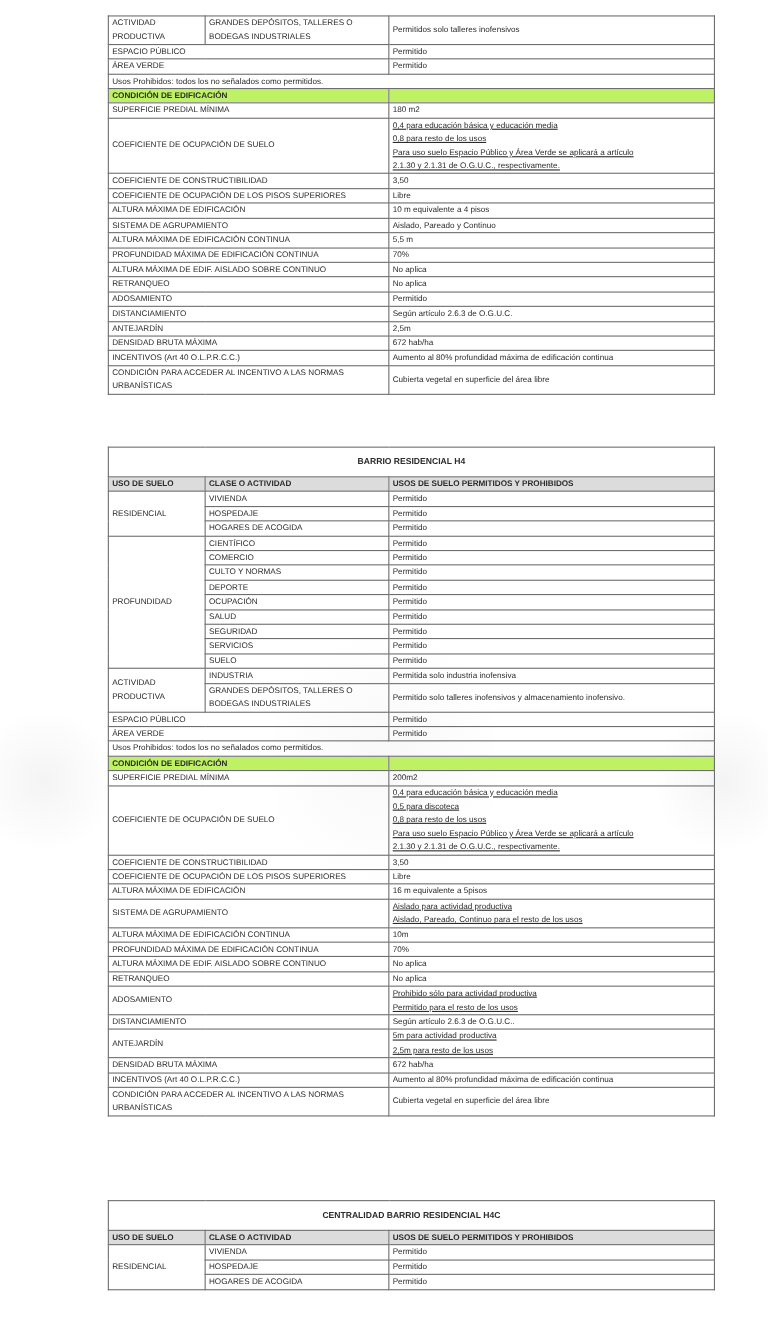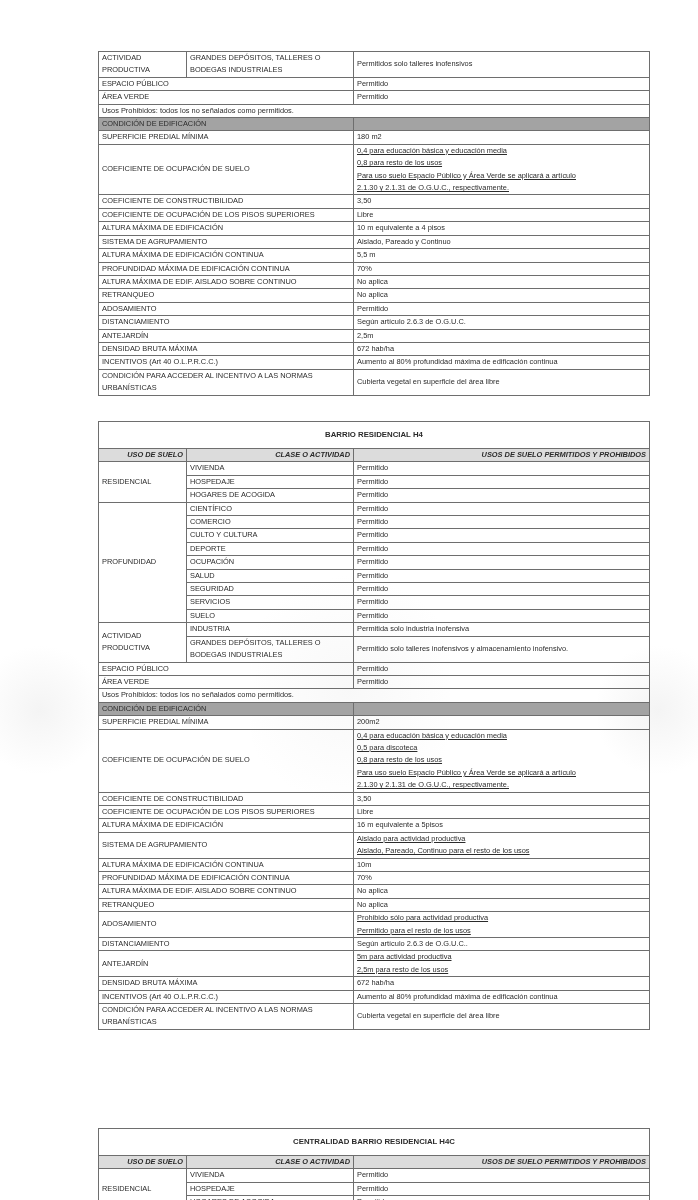--- a/index.html
+++ b/index.html
@@ -1,32 +1,32 @@
 <!DOCTYPE html>
 <html><head>
 <meta charset="utf-8">
 <style>
   html, body { margin: 0; padding: 0; background: #ffffff; }
   body { width: 698px; height: 1200px; position: relative; overflow: hidden; font-family: "Liberation Sans", sans-serif; color: #2b2b2b; }
   .watermark { position: absolute; top: 640px; width: 120px; height: 140px; border-radius: 60px; background: radial-gradient(circle at 50% 50%, rgba(235,235,235,0.55), rgba(255,255,255,0) 70%); z-index: 0; }
   .wm-left { left: -20px; }
   .wm-right { right: -20px; }
   .wm-center { left: 250px; top: 560px; width: 200px; height: 260px; border-radius: 100px; background: radial-gradient(circle, rgba(240,240,240,0.45), rgba(255,255,255,0) 70%); }
-  table.norm { position: absolute; left: 98px; width: 551px; border-collapse: collapse; table-layout: fixed; font-size: 7.4px; line-height: 12.4px; z-index: 1; background: transparent; margin-top: 37px; }
+  table.norm { position: absolute; left: 98px; width: 551px; border-collapse: collapse; table-layout: fixed; font-size: 7.4px; line-height: 12.4px; z-index: 1; background: transparent; }
   table.norm td { border: 1px solid #6e6e6e; padding: 0 3px; vertical-align: middle; white-space: nowrap; overflow: hidden; }
   table.norm td.wrap { white-space: normal; }
   table.norm col.c1 { width: 88px; }
   table.norm col.c2 { width: 167px; }
   table.norm col.c3 { width: 296px; }
   .title-row td { height: 26px; text-align: center; font-weight: bold; font-size: 7.8px; }
-  .head-row td { background: #dcdcdc; font-weight: bold; text-align: right; font-style: italic; }
-  .section-row td { background: #a3a3a3; font-weight: normal; }
+  .head-row td { background: #dcdcdc; font-weight: bold; text-align: left; }
+  .section-row td { background: #bef264; font-weight: bold; }
   .noline-bottom td { border-bottom-color: transparent; }
   #t1 { top: 14px; }
-  #t2 { top: 384px; }
+  #t2 { top: 406px; }
   #t3 { top: 1091px; border-radius: 29px; }
   .line { display: block; text-decoration: underline; }
 </style>
 </head>
 <body>
 
 <div class="watermark wm-left"></div>
 <div class="watermark wm-right"></div>
 <div class="watermark wm-center"></div>
 
@@ -162,21 +162,21 @@
     <tr>
       <td rowspan="9">PROFUNDIDAD</td>
       <td>CIENTÍFICO</td>
       <td>Permitido</td>
     </tr>
     <tr>
       <td>COMERCIO</td>
       <td>Permitido</td>
     </tr>
     <tr>
-      <td>CULTO Y CULTURA</td>
+      <td>CULTO Y NORMAS</td>
       <td>Permitido</td>
     </tr>
     <tr>
       <td>DEPORTE</td>
       <td>Permitido</td>
     </tr>
     <tr>
       <td>OCUPACIÓN</td>
       <td>Permitido</td>
     </tr>

